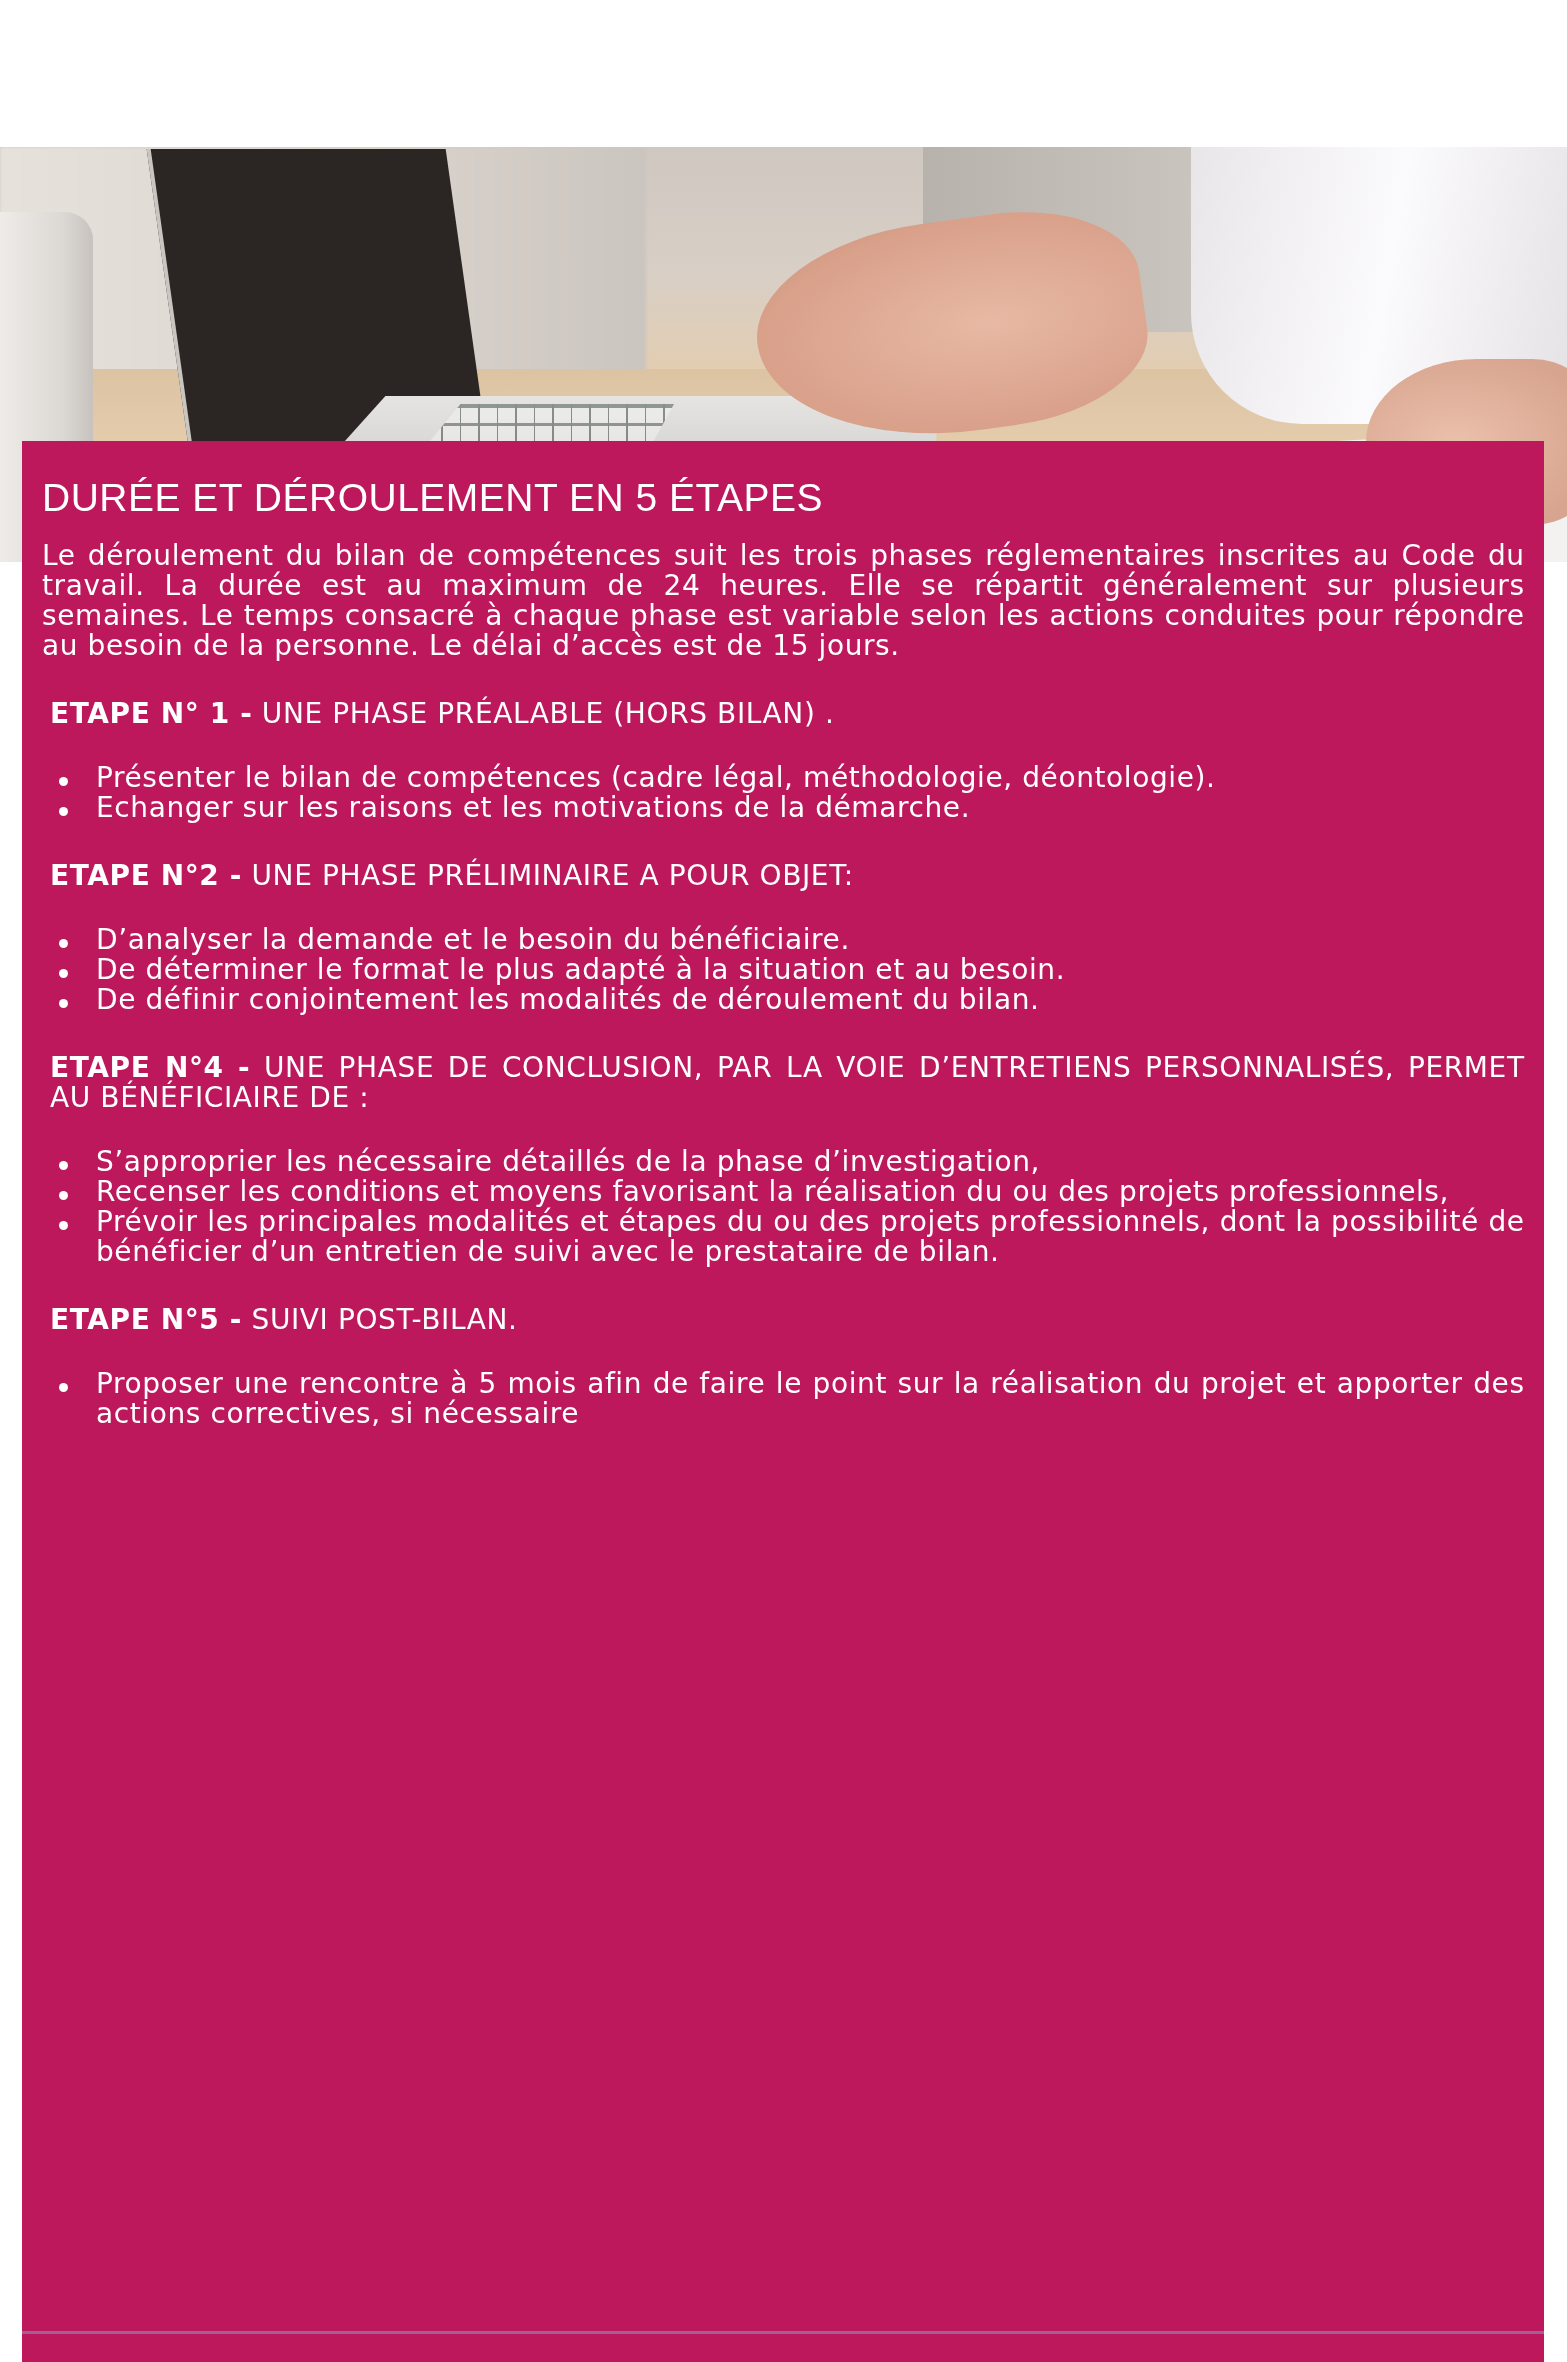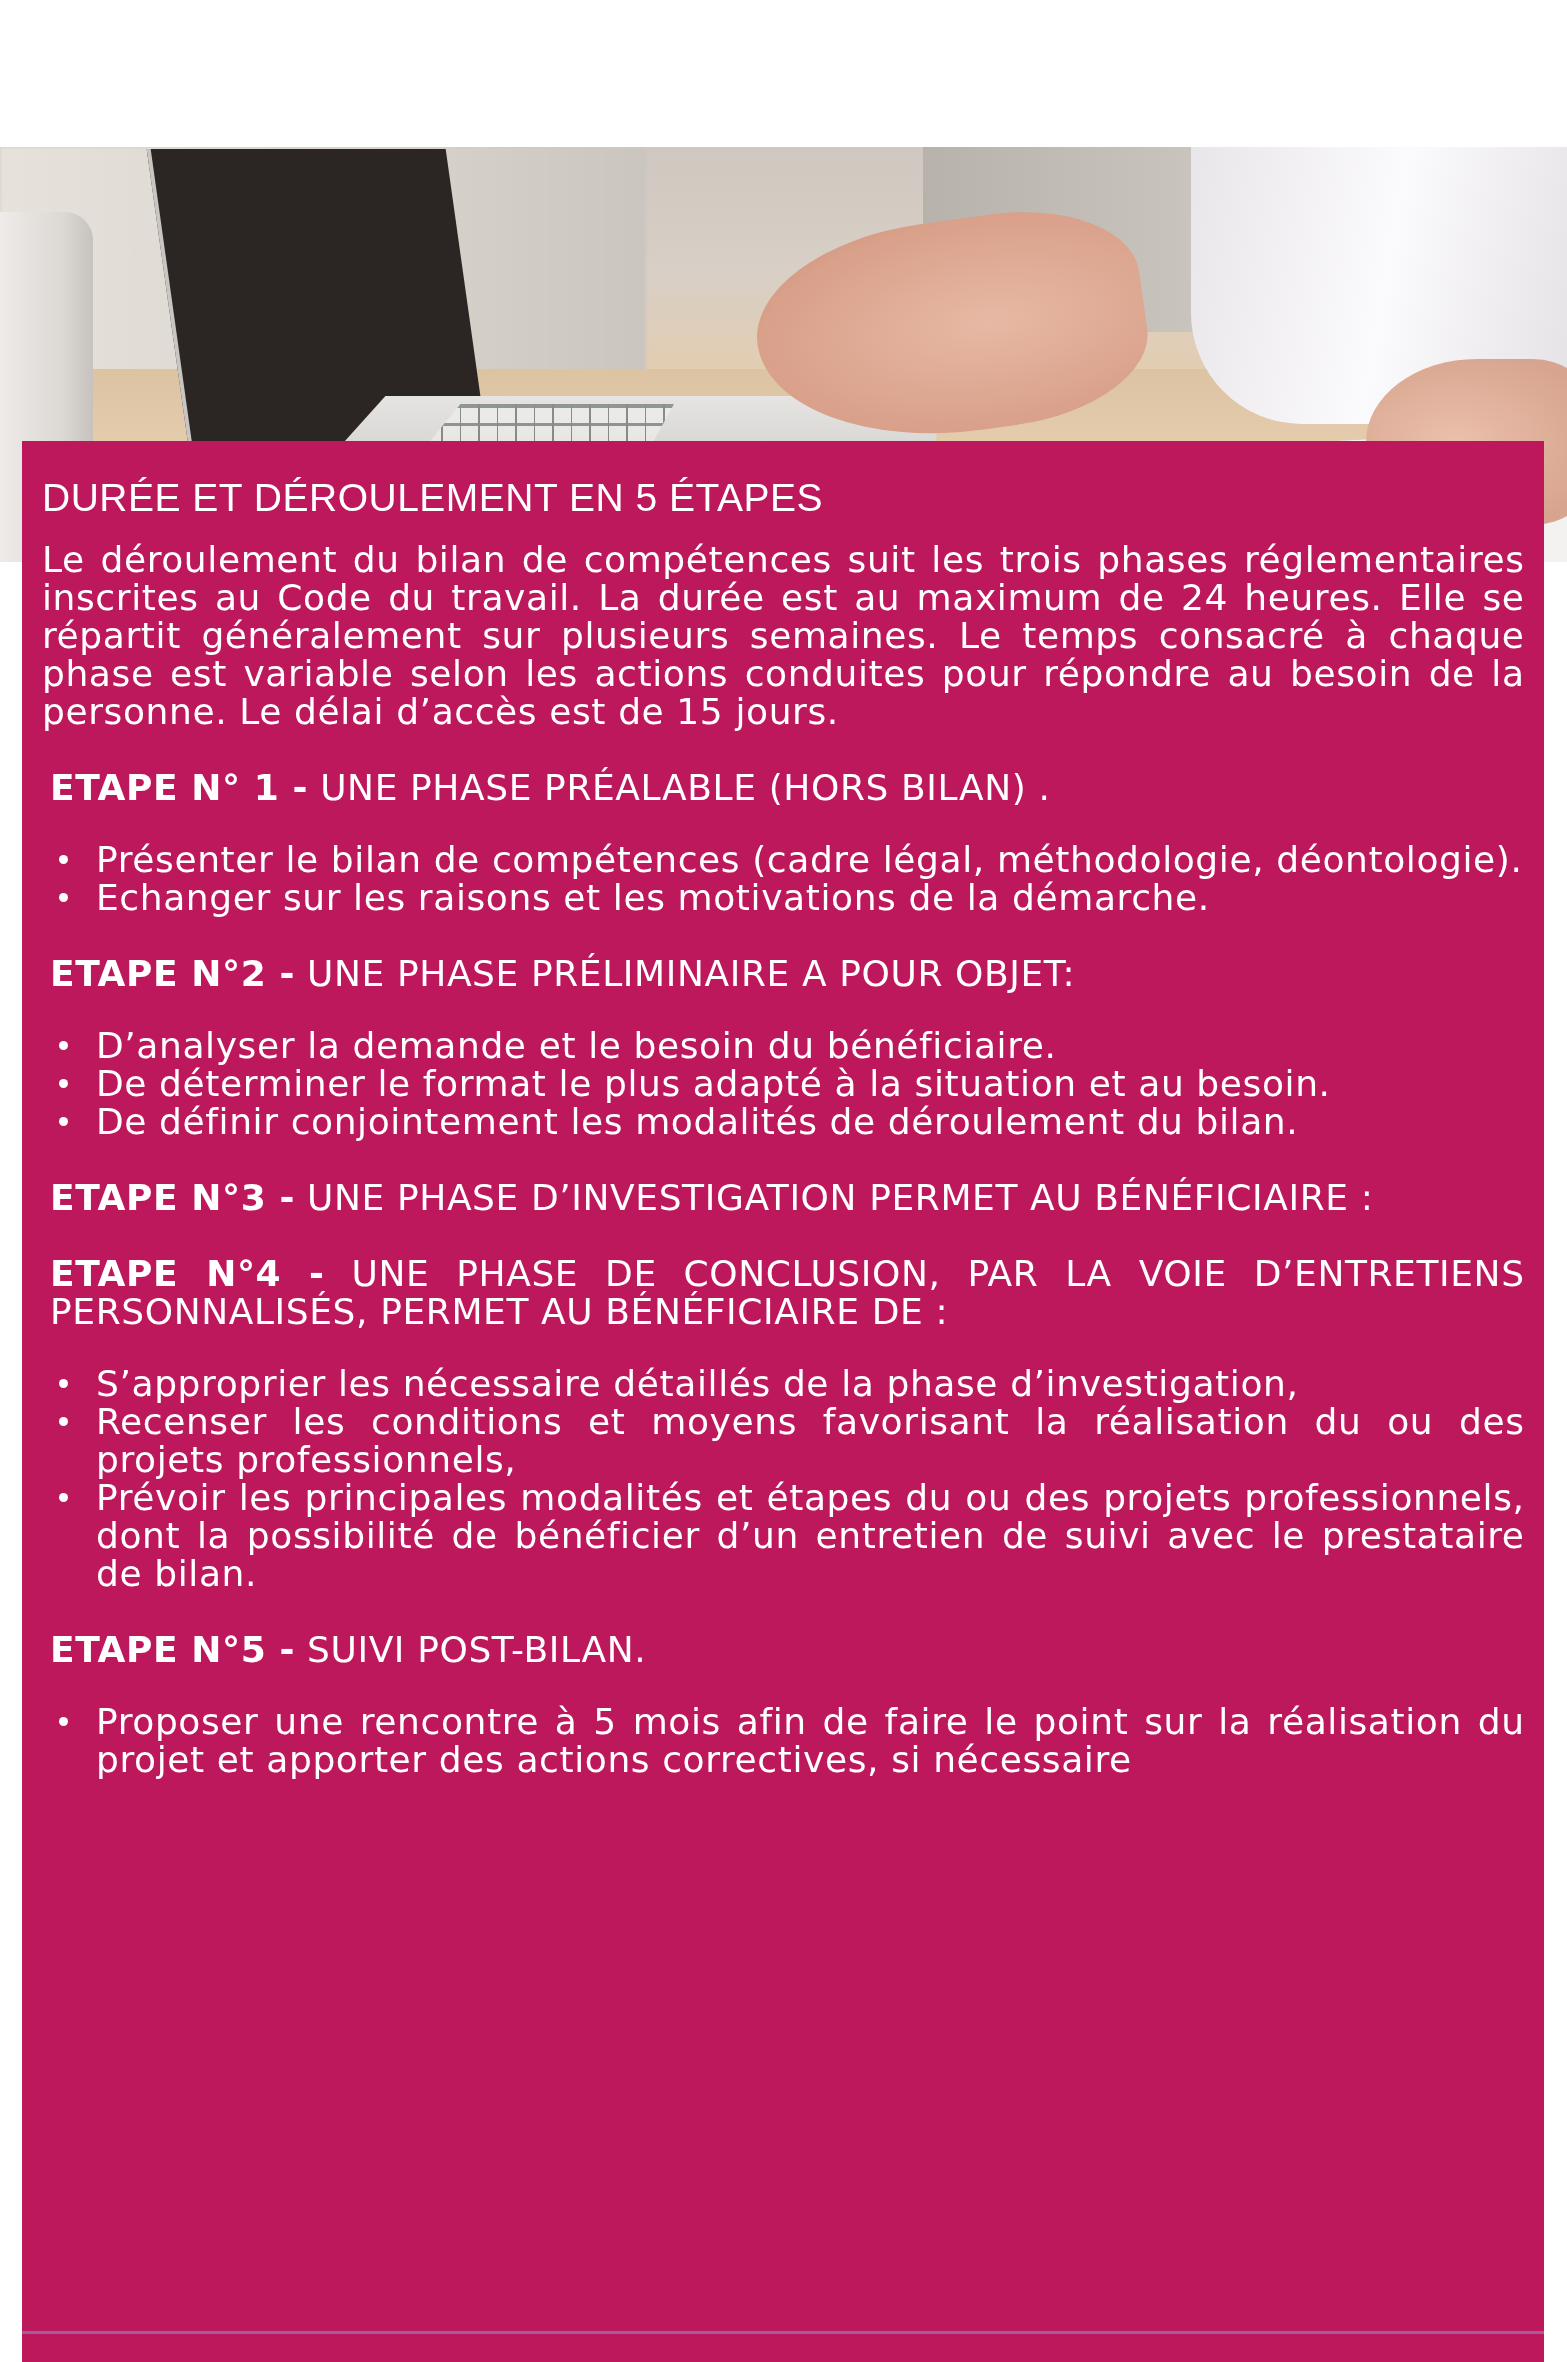--- a/index.html
+++ b/index.html
@@ -50,21 +50,21 @@
   .card {
     position: absolute; left: 22px; top: 441px; width: 1522px; height: 2311px;
     background: #be185d; color: #ffffff; box-sizing: border-box;
     padding: 33px 19.4px 0 20px;
   }
   .card-title {
     margin: 0; font-family: "Liberation Sans", sans-serif; font-weight: normal;
     font-size: 39px; letter-spacing: 0.5px; line-height: 48px; color: #ffffff;
   }
   .text {
-    font-family: "DejaVu Sans", sans-serif; font-size: 36px; line-height: 38px;
+    font-family: "DejaVu Sans", sans-serif; font-size: 28px; line-height: 30px;
     letter-spacing: 0.6px; text-align: justify; color: #ffffff;
   }
   .intro { margin: 18.5px 0 0 0; }
   .step-head { margin: 38px 0 0 8px; text-align: justify; }
   .step-head b { font-weight: bold; }
   ul.bullets { list-style: none; margin: 34px 0 0 0; padding: 0; }
   ul.bullets li { position: relative; padding-left: 54px; text-align: justify; }
   ul.bullets li::before {
     content: ""; position: absolute; left: 16.6px; top: 14.8px;
     width: 9.2px; height: 9.2px; border-radius: 50%; background: #ffffff;
@@ -103,23 +103,20 @@
 
   <p class="text step-head">
     <b>ETAPE N°2 -</b><span> UNE PHASE PRÉLIMINAIRE A POUR OBJET:</span>
   </p>
   <ul class="text bullets">
     <li>D’analyser la demande et le besoin du bénéficiaire.</li>
     <li>De déterminer le format le plus adapté à la situation et au besoin.</li>
     <li>De définir conjointement les modalités de déroulement du bilan.</li>
   </ul>
 
-  <p class="text step-head">
-    <b>ETAPE N°3 -</b><span> UNE PHASE D’INVESTIGATION PERMET AU BÉNÉFICIAIRE :</span>
-  </p>
 
   <p class="text step-head">
     <b>ETAPE N°4 -</b><span> UNE PHASE DE CONCLUSION, PAR LA VOIE D’ENTRETIENS PERSONNALISÉS, PERMET AU BÉNÉFICIAIRE DE :</span>
   </p>
   <ul class="text bullets">
     <li>S’approprier les nécessaire détaillés de la phase d’investigation,</li>
     <li>Recenser les conditions et moyens favorisant la réalisation du ou des projets professionnels,</li>
     <li>Prévoir les principales modalités et étapes du ou des projets professionnels, dont la possibilité de bénéficier d’un entretien de suivi avec le prestataire de bilan.</li>
   </ul>
 

